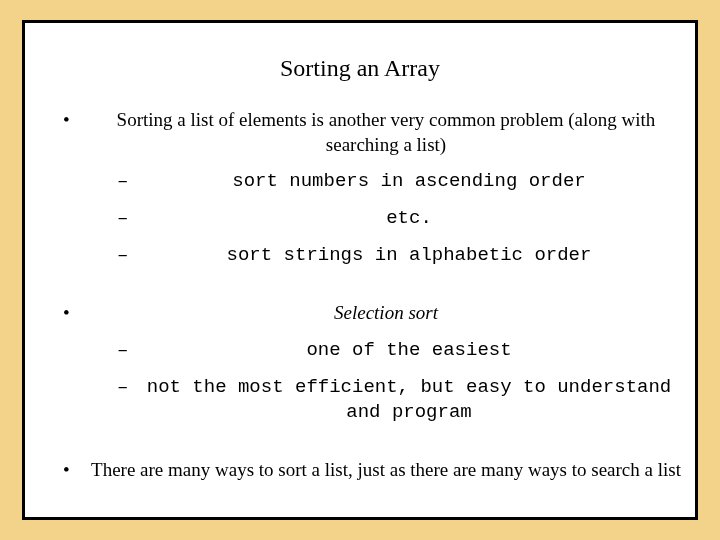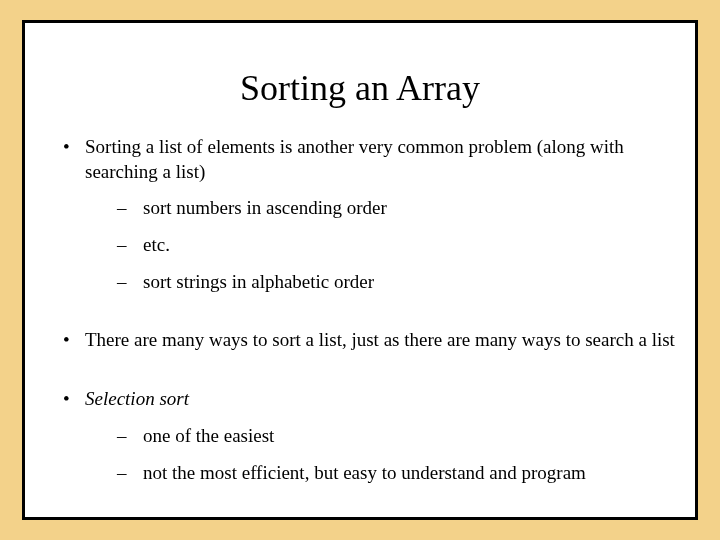--- a/index.html
+++ b/index.html
@@ -22,36 +22,37 @@
     box-sizing: border-box;
     width: 100%;
     height: 100%;
     background: #ffffff;
     border: 3px solid #000000;
     overflow: hidden;
     position: relative;
   }
   .title {
     text-align: center;
-    font-size: 36px;
+    font-size: 24px;
     font-weight: 400;
-    margin-top: 44px;
+    margin-top: 32px;
     margin-bottom: 26px;
     color: #000;
   }
   .content {
     padding: 0 8px 0 8px;
     font-size: 19px;
     line-height: 1.3;
     color: #000;
   }
   ul.bullets {
     list-style: none;
     margin: 0;
     padding: 0;
+    text-align: center;
   }
   ul.bullets > li {
     position: relative;
     padding-left: 52px;
     margin-bottom: 34px;
   }
   ul.bullets > li::before {
     content: "•";
     position: absolute;
     left: 30px;
@@ -61,20 +62,21 @@
   }
   ul.dashes {
     list-style: none;
     margin: 4px 0 0 0;
     padding: 0;
   }
   ul.dashes > li {
     position: relative;
     padding-left: 46px;
     margin: 12px;
+    font-family: Liberation Mono, monospace;
   }
   ul.dashes > li::before {
     content: "–";
     position: absolute;
     left: 20px;
     top: 0;
     font-size: 19px;
     line-height: 1.3;
   }
   .italic {
@@ -95,28 +97,28 @@
         <li>
           <span>Sorting a list of elements is another very common problem (along with searching a list)</span>
           <ul class="dashes">
             <li><span>sort numbers in ascending order</span></li>
             <li><span>etc.</span></li>
             <li><span>sort strings in alphabetic order</span></li>
           </ul>
         </li>
 
         <li>
-          <span>There are many ways to sort a list, just as there are many ways to search a list</span>
-        </li>
-
-        <li>
           <span class="italic">Selection sort</span>
           <ul class="dashes">
             <li><span>one of the easiest</span></li>
             <li><span>not the most efficient, but easy to understand and program</span></li>
           </ul>
+        </li>
+
+        <li>
+          <span>There are many ways to sort a list, just as there are many ways to search a list</span>
         </li>
 
       </ul>
     </div>
 
   </div>
 </div>
 
 </body></html>

